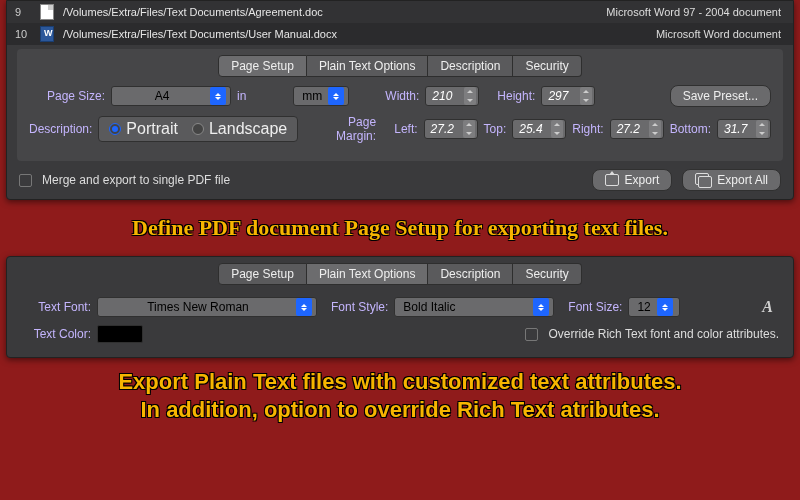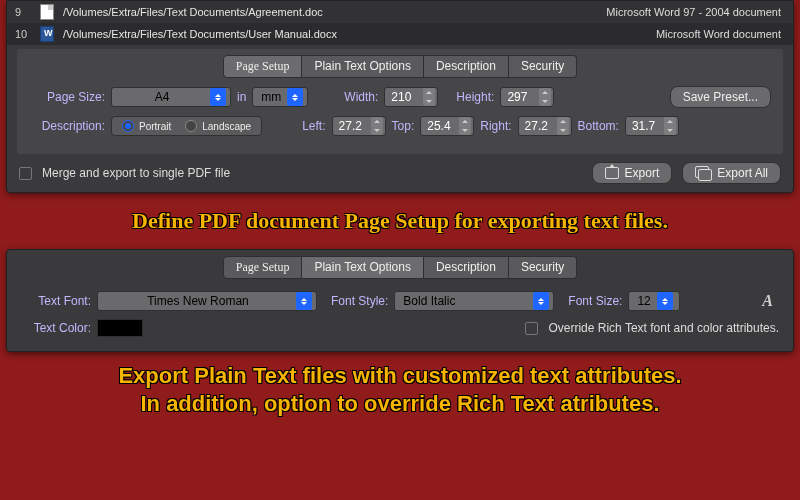--- a/index.html
+++ b/index.html
@@ -15,39 +15,39 @@
   .file-row .kind { color: #ddd; padding-right: 4px; }
   .doc-icon { width:14px; height:16px; background:#fff; border:1px solid #888; position:relative; }
   .doc-icon::after { content:""; position:absolute; top:0; right:0; width:5px; height:5px; background:#ccc; }
   .docx-icon { width:14px; height:16px; background:#2b579a; border:1px solid #1a3e72; position:relative; }
   .docx-icon::after { content:"W"; color:#fff; font-size:9px; font-weight:bold; position:absolute; top:1px; left:3px; }
 
   .settings-area { background: #464648; padding: 6px 12px 10px; margin: 4px 10px 0; border-radius: 4px; }
   .tabs { display:flex; justify-content:center; margin-bottom: 8px; }
   .tab { background:#5a5a5c; padding: 3px 12px; font-size: 12px; color:#eee; border:1px solid #2e2e2e; cursor:pointer; }
   .tab + .tab { border-left:none; }
-  .tab:first-child { border-radius: 4px 0 0 4px; font-family: Liberation Serif, serif; }
+  .tab:first-child { border-radius: 4px 0 0 4px; }
   .tab:last-child  { border-radius: 0 4px 4px 0; }
   .tab.active { background:#6c6c6e; }
   .row { display:flex; align-items:center; gap:6px; margin-bottom:8px; }
   .label { color:#c4b5fd; font-size:12px; text-align:right; }
   .dropdown { background:#6a6a6c; border:1px solid #303030; border-radius:3px; height:20px; display:flex; align-items:center; padding:0 4px 0 8px; color:#000000; font-size:12px; cursor:pointer; position:relative; }
   .dropdown .arrow-box { background:#1e66ff; width:16px; height:18px; border-radius:2px; margin-left:6px; display:flex; flex-direction:column; align-items:center; justify-content:center; gap:1px; }
   .arrow-box::before { content:""; border-left:3px solid transparent; border-right:3px solid transparent; border-bottom:3px solid #fff; }
   .arrow-box::after  { content:""; border-left:3px solid transparent; border-right:3px solid transparent; border-top:3px solid #fff; }
   .num-field { background:#6a6a6c; border:1px solid #303030; border-radius:3px; height:20px; display:flex; align-items:center; padding:0 2px 0 6px; color:#fff; font-size:12px; }
-  .num-field .val { min-width:28px; text-align:left; }
+  .num-field .val { min-width:28px; text-align:left;font-style:italic; }
   .stepper { width:12px; height:18px; margin-left:4px; background:#7d7d7f; border-radius:2px; display:flex; flex-direction:column; }
   .stepper div { flex:1; display:flex; align-items:center; justify-content:center; }
   .stepper div::before { content:""; border-left:3px solid transparent; border-right:3px solid transparent; }
   .stepper .up::before { border-bottom:3px solid #ccc; }
   .stepper .dn::before { border-top:3px solid #ccc; }
   .btn { background:#6a6a6c; border:1px solid #303030; border-radius:8px; height:22px; padding:0 12px; color:#eee; font-size:12px; display:flex; align-items:center; gap:6px; cursor:pointer; }
   .radio-group { background:#5a5a5c; border:1px solid #303030; border-radius:4px; padding:3px 10px; display:flex; gap:14px; align-items:center; }
-  .radio { display:flex; align-items:center; gap:5px; cursor:pointer; font-size:10px; color:#eee; }
+  .radio { display:flex; align-items:center; gap:5px; cursor:pointer; font-size:16px; color:#eee; }
   .radio .dot { width:12px; height:12px; border-radius:50%; border:1px solid #888; background:#444; position:relative; }
   .radio.selected .dot { border-color:#1e66ff; }
   .radio.selected .dot::after { content:""; position:absolute; inset:2px; border-radius:50%; background:#1e66ff; }
   .checkbox { width:13px; height:13px; border:1px solid #777; border-radius:2px; background:#3a3a3c; cursor:pointer; }
   .bottom-bar { display:flex; align-items:center; padding:8px 12px; gap:10px; }
   .bottom-bar .spacer { flex:1; }
   .export-icon { width:14px; height:12px; border:1.5px solid #ddd; border-radius:2px; position:relative; }
   .export-icon::after { content:""; position:absolute; top:-4px; left:3px; width:0; height:0; border-left:3px solid transparent; border-right:3px solid transparent; border-bottom:4px solid #ddd; }
   .stack-icon { position:relative; width:16px; height:14px; }
   .stack-icon::before, .stack-icon::after { content:""; position:absolute; width:12px; height:10px; border:1.5px solid #ddd; border-radius:2px; }
@@ -94,21 +94,21 @@
       <div class="tab">Security</div>
     </div>
 
     <div class="row">
       <span class="label" style="width:76px;">Page Size:</span>
       <div class="dropdown" style="width:120px; justify-content:center;">
         <span style="flex:1; text-align:center;">A4</span>
         <span class="arrow-box"></span>
       </div>
       <span class="label">in</span>
-      <div class="dropdown" style="width:56px;">
+      <div class="dropdown" style="width:56px;margin-left:41px;">
         <span>mm</span>
         <span class="arrow-box"></span>
       </div>
       <span style="width:24px;"></span>
       <span class="label">Width:</span>
       <div class="num-field">
         <span class="val">210</span>
         <span class="stepper">
             <div class="up"></div>
             <div class="dn"></div>
@@ -135,20 +135,21 @@
         <div class="radio selected">
           <span class="dot"></span>
           <span>Portrait</span>
         </div>
         <div class="radio">
           <span class="dot"></span>
           <span>Landscape</span>
         </div>
       </div>
       <span style="width:14px;"></span>
+      <span class="label">Page Margin:</span>
       <span style="width:8px;"></span>
       <span class="label">Left:</span>
       <div class="num-field">
         <span class="val">27.2</span>
         <span class="stepper">
             <div class="up"></div>
             <div class="dn"></div>
           </span>
       </div>
       <span class="label">Top:</span>

